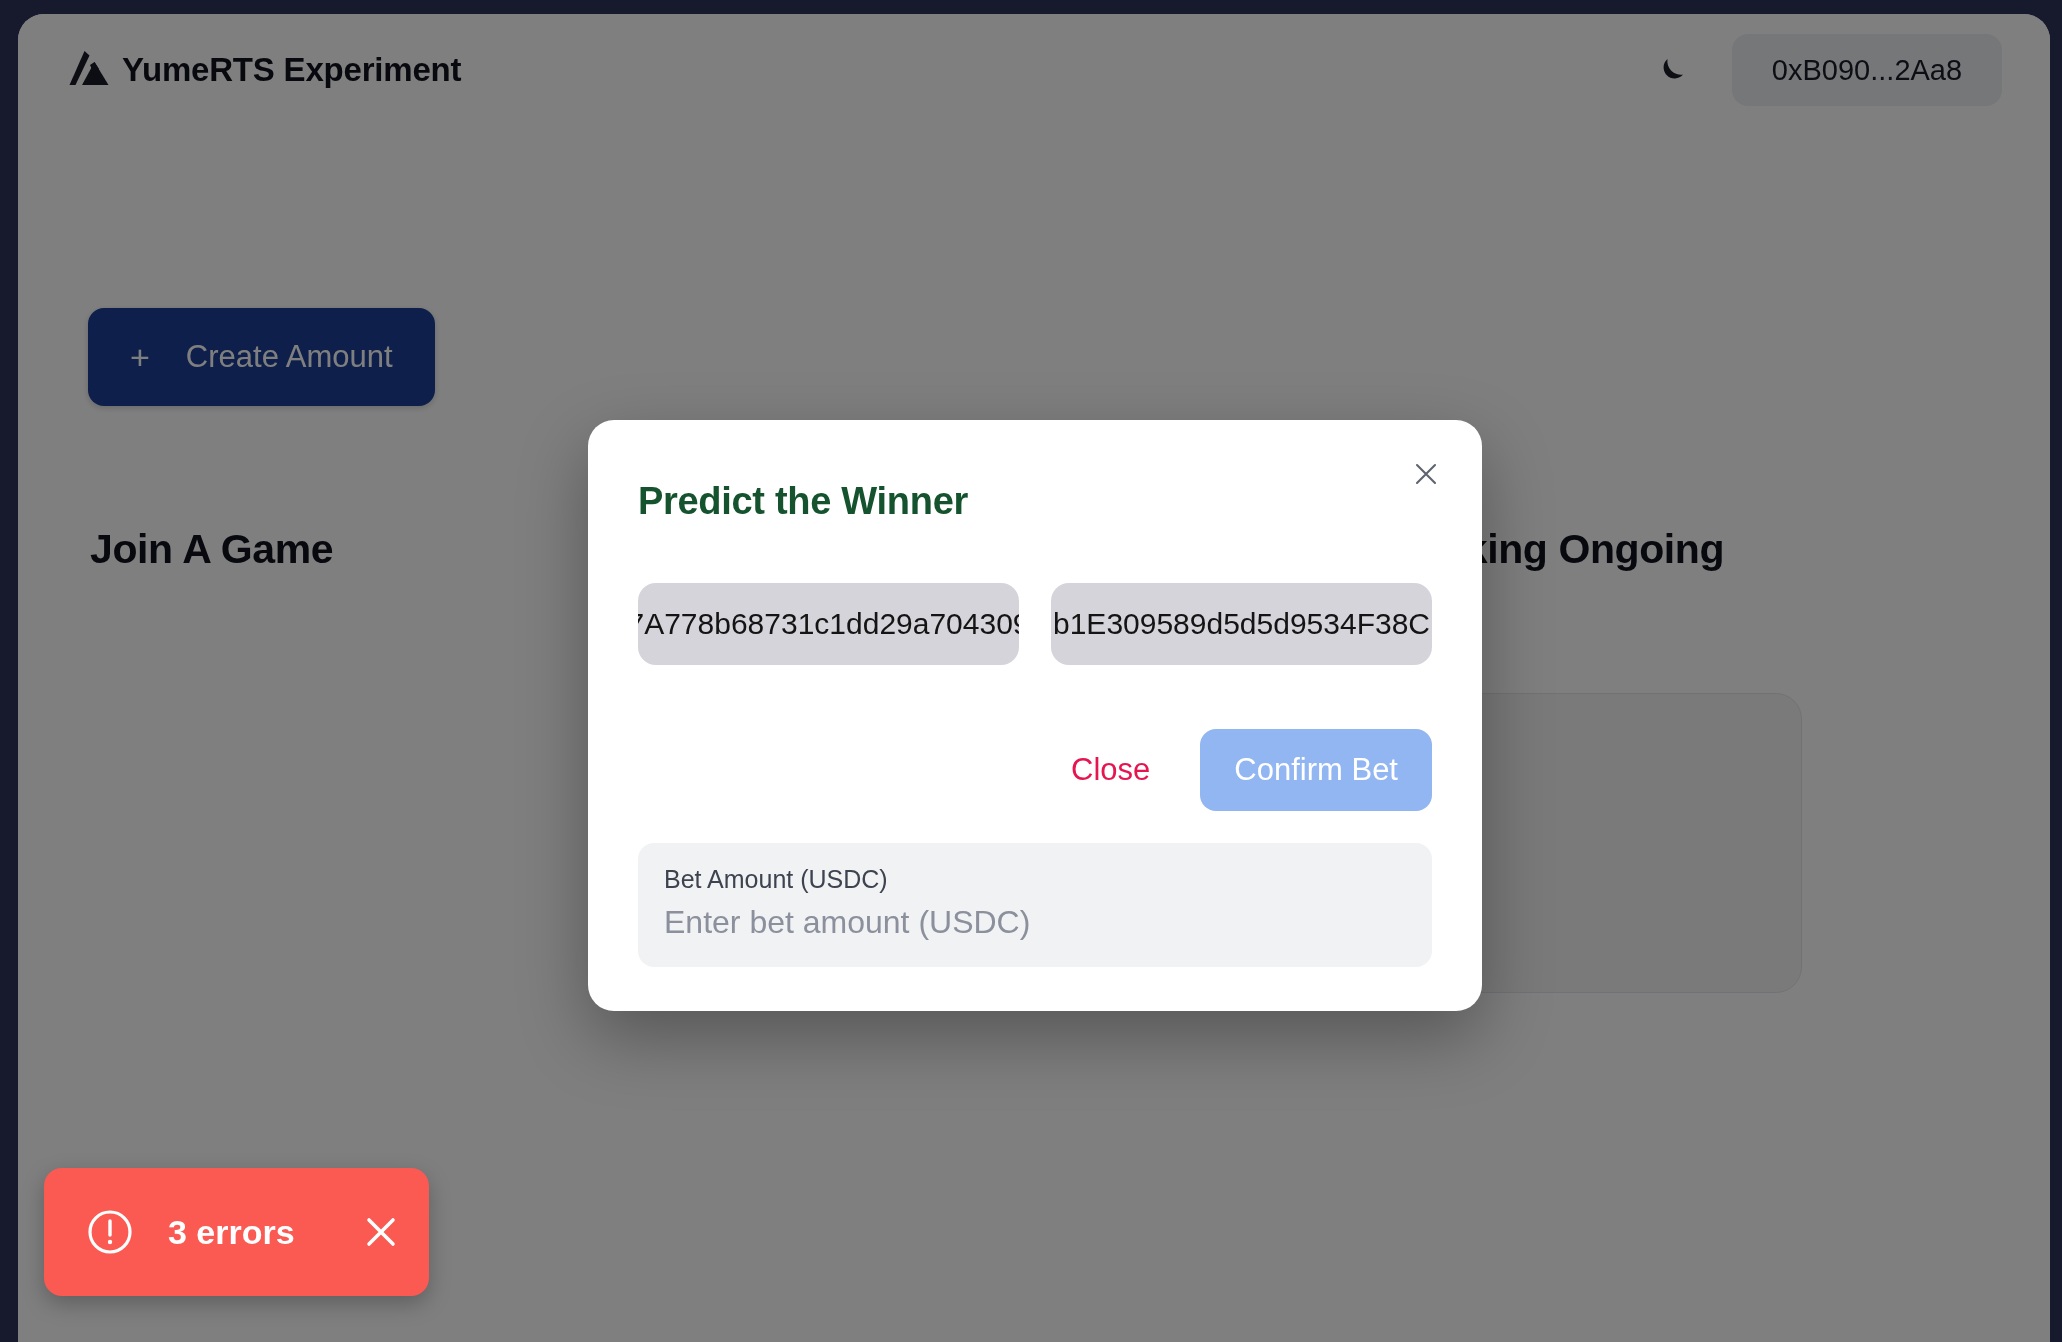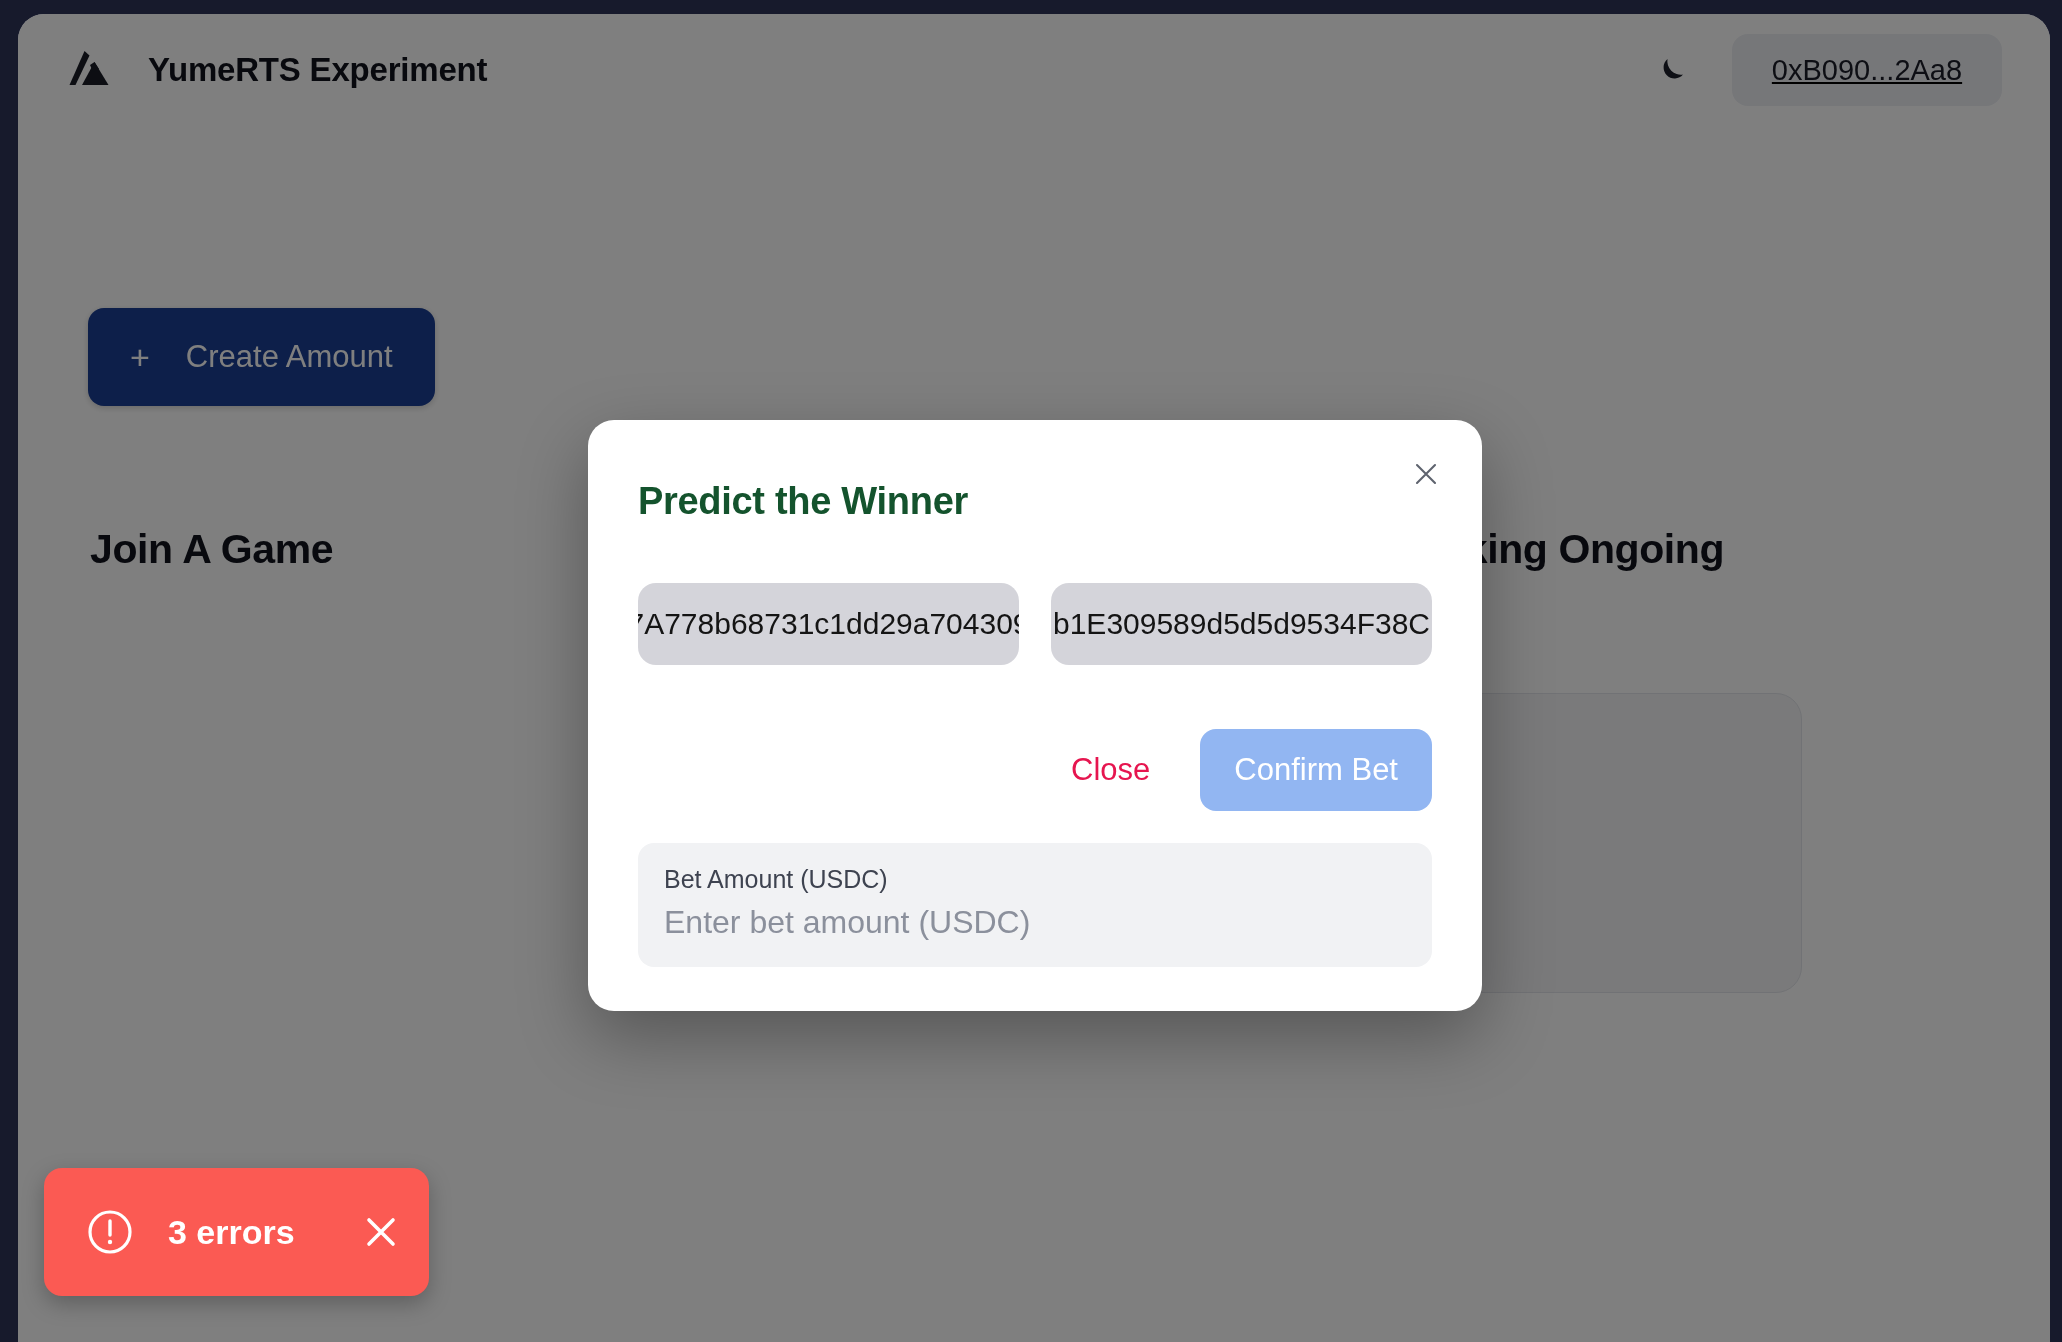--- a/index.html
+++ b/index.html
@@ -53,21 +53,21 @@
     width: 2032px;
     height: 112px;
     display: flex;
     align-items: center;
     padding: 0 48px 0 48px;
   }
 
   #brand {
     display: flex;
     align-items: center;
-    gap: 36px;
+    gap: 10px;
   }
 
   #logo-icon { width: 46px; height: 46px; display: block; }
 
   #brand-title {
     font-size: 33px;
     font-weight: 700;
     color: #11131c;
     letter-spacing: -0.2px;
     white-space: nowrap;
@@ -92,21 +92,20 @@
     height: 72px;
     min-width: 270px;
     padding: 0 34px;
     background: #eceef3;
     border-radius: 16px;
     display: flex;
     align-items: center;
     justify-content: center;
     cursor: pointer;
     border: none;
-    text-decoration: underline;
   }
   #wallet-address {
     font-size: 29px;
     color: #1b1d28;
     white-space: nowrap;
     font-weight: 400;
   }
 
   
   #main-content {

